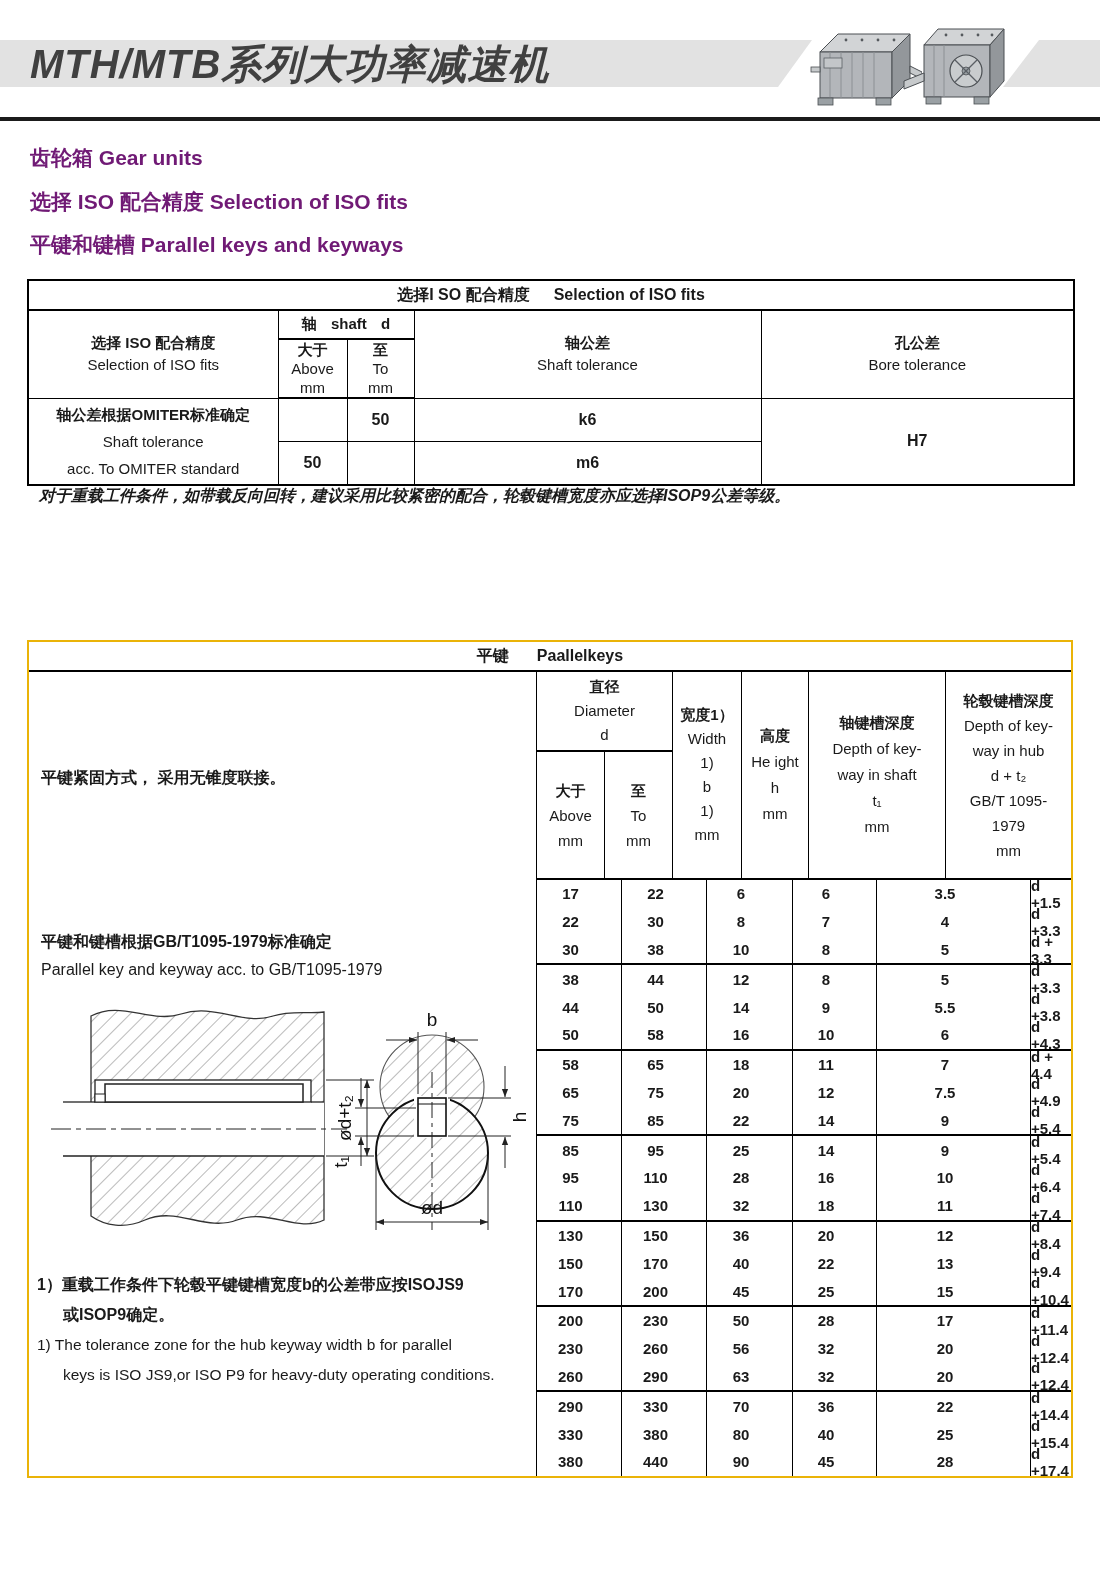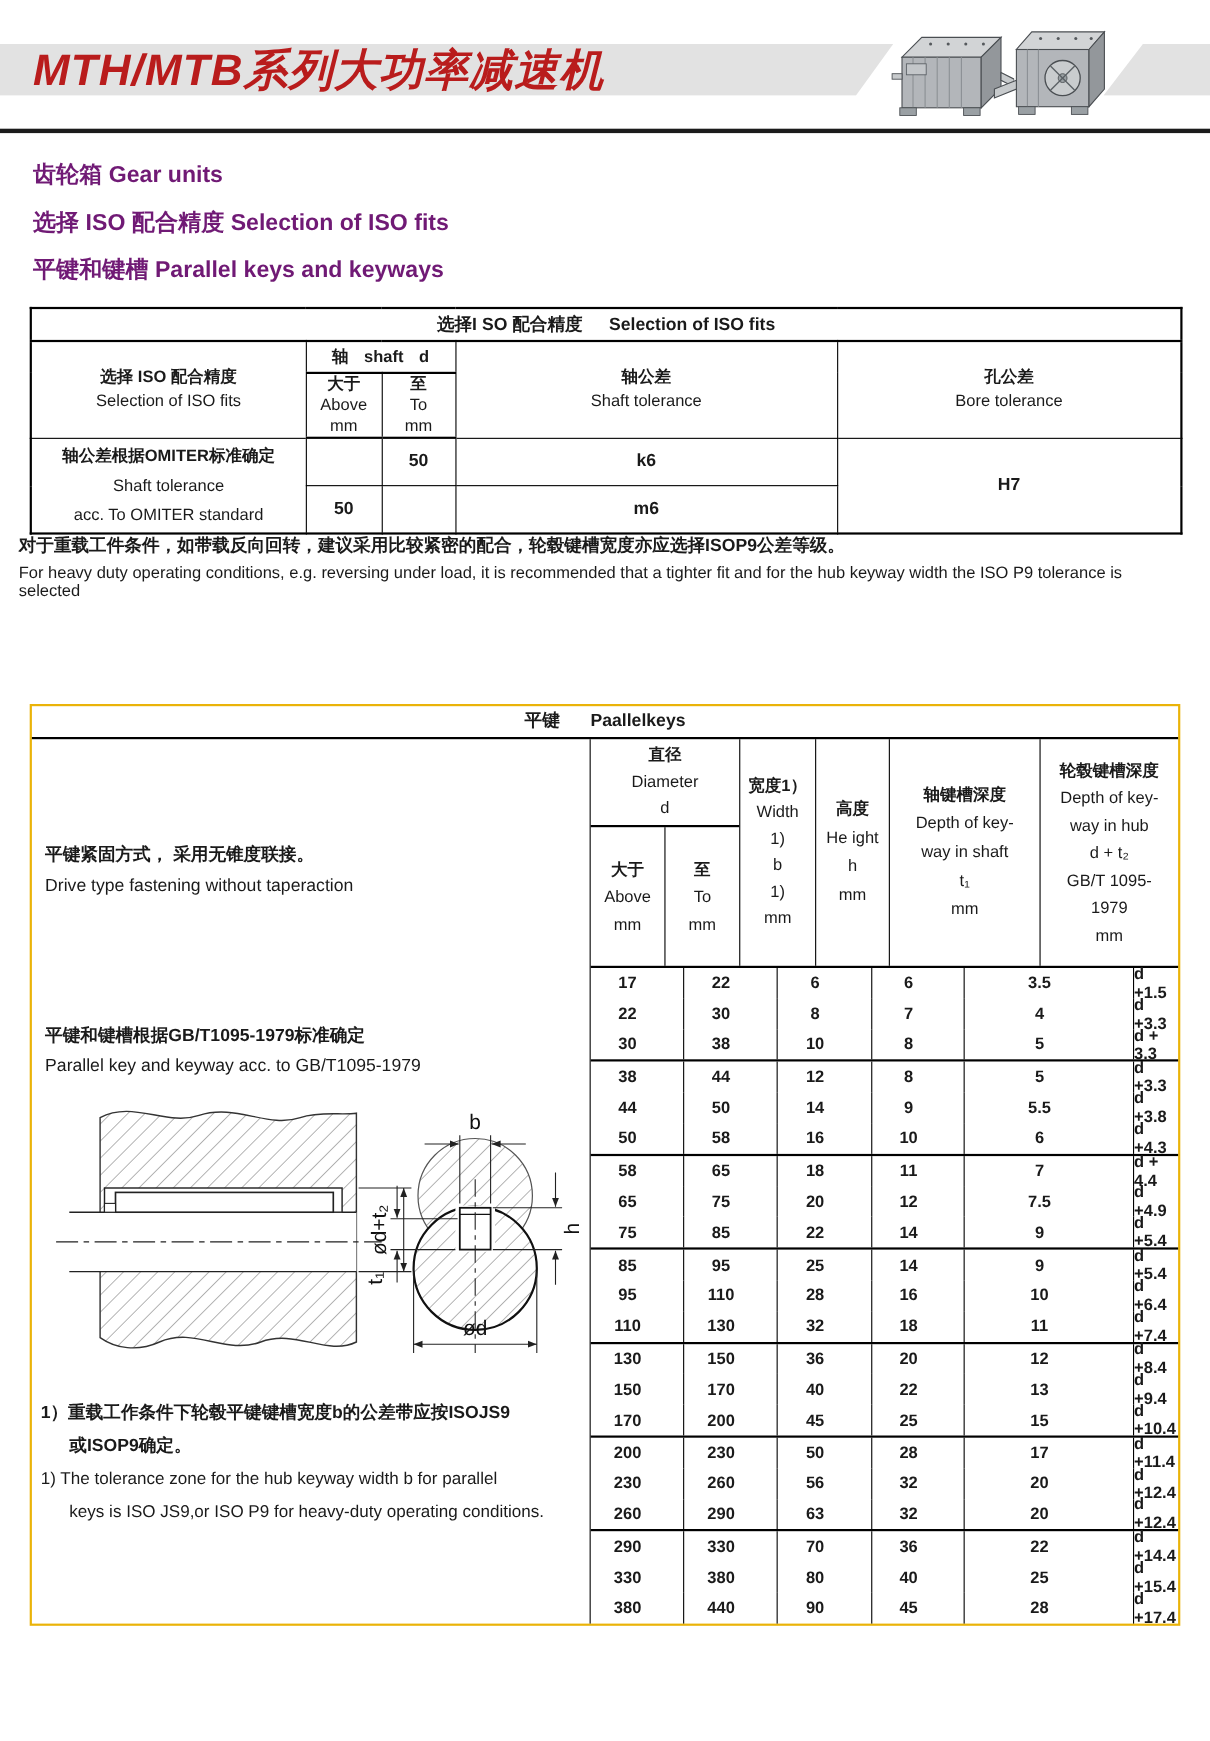--- a/index.html
+++ b/index.html
@@ -4,21 +4,21 @@
 <style>
   html,body{margin:0;padding:0;background:#ffffff;}
   .page{position:relative;width:1100px;height:1583px;background:#ffffff;overflow:hidden;
         font-family:"Liberation Sans", sans-serif;color:#1a1a1a;}
 
   
   .band{position:absolute;top:40px;height:47px;background:#e2e2e2;}
   .band-left{left:0;width:812px;clip-path:polygon(0 0,100% 0,calc(100% - 34px) 100%,0 100%);}
   .band-right{left:1003px;width:97px;clip-path:polygon(36px 0,100% 0,100% 100%,0 100%);}
   .page-title{position:absolute;left:30px;top:0;height:34px;line-height:49px;
-      font-style:italic;font-weight:700;font-size:40px;letter-spacing:1px;color:#b91c1c;white-space:nowrap;}
+      font-style:italic;font-weight:700;font-size:40px;letter-spacing:1px;color:#404040;white-space:nowrap;}
   .gearbox{position:absolute;}
   .gb1{left:810px;top:20px;}
   .gb2{left:902px;top:15px;}
   .top-rule{position:absolute;left:0;top:117px;width:1100px;height:4px;background:#1b1b1b;}
 
   
   .heading{position:absolute;left:30px;font-size:21px;font-weight:600;color:#701a75;white-space:nowrap;}
   .h1{top:144px;} .h2{top:188px;} .h3{top:231px;}
 
   
@@ -29,21 +29,21 @@
   tr.ttl span{margin:0 12px;}
   .shaftd{height:27px;border-bottom:2px solid #000 !important;font-weight:600;word-spacing:10px;}
   td.sub{height:57px;line-height:19px;border-bottom:2px solid #000 !important;}
   .hc{line-height:22px;}
   .zh{font-weight:600;}
   td.rowlabel{line-height:27px;font-weight:400;}
   tr.dr td{height:42px;font-size:16px;font-weight:600;}
   tr.dr td.rowlabel{font-weight:400;font-size:15px;}
 
   
-  .note{position:absolute;left:17px;top:486px;width:1050px;}
+  .note{position:absolute;left:39px;top:486px;width:1050px;font-style:italic;}
   .note .nzh{font-size:16px;font-weight:600;margin-bottom:5px;}
   .note .nen{font-size:15px;}
 
   
   .keys-table{position:absolute;left:27px;top:606px;width:1046px;border:2px solid #eab308;box-sizing:border-box;margin-top:34px;}
   .kt-title{height:28px;line-height:28px;border-bottom:2px solid #000;text-align:center;
       font-size:16px;font-weight:600;}
   .kt-title span{margin:0 14px;}
   .kt-body{display:flex;align-items:stretch;}
   .kt-left{width:507px;border-right:1px solid #000;position:relative;flex:none;}
@@ -189,32 +189,30 @@
     <tr class="dr">
       <td>50</td>
       <td></td>
       <td>m6</td>
     </tr>
     </tbody>
   </table>
 
   <div class="note">
     <div class="nzh">对于重载工件条件，如带载反向回转，建议采用比较紧密的配合，轮毂键槽宽度亦应选择ISOP9公差等级。</div>
-    <div class="nen">For heavy duty operating conditions, e.g. reversing under load, it is recommended that a tighter fit and for the hub keyway width the ISO P9 tolerance is selected</div>
   </div>
 
   <div class="keys-table">
     <div class="kt-title">
       <span>平键</span><span>Paallelkeys</span>
     </div>
     <div class="kt-body">
       <div class="kt-left">
         <div class="lnote n1">
           <div class="zh">平键紧固方式， 采用无锥度联接。</div>
-          <div>Drive type fastening without taperaction</div>
         </div>
         <div class="lnote n2">
           <div class="zh">平键和键槽根据GB/T1095-1979标准确定</div>
           <div>Parallel key and keyway acc. to GB/T1095-1979</div>
         </div>
 
         <svg class="drawing" width="507" height="255" viewBox="0 0 507 255">
           <defs>
             <pattern id="hatch" patternUnits="userSpaceOnUse" width="11" height="11" patternTransform="rotate(45)">
               <rect width="11" height="11" fill="#ffffff"></rect>

